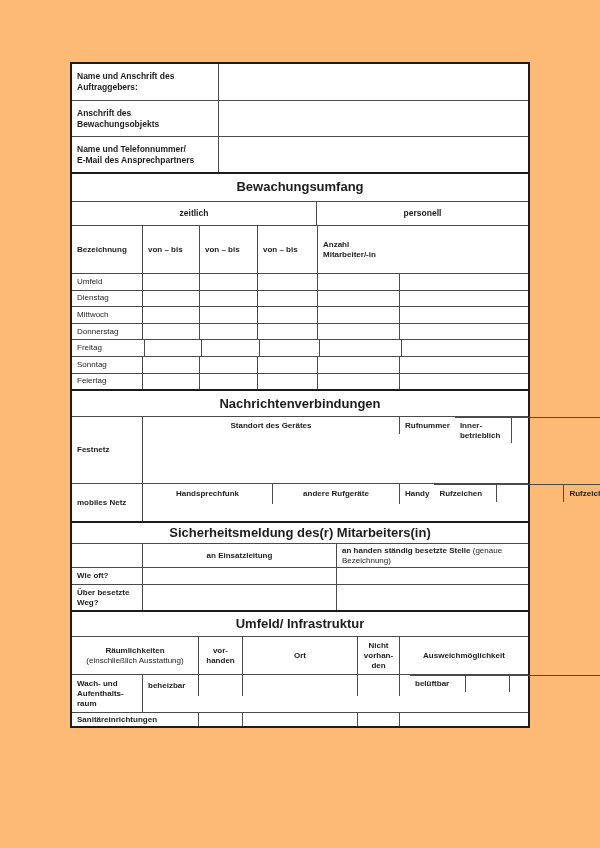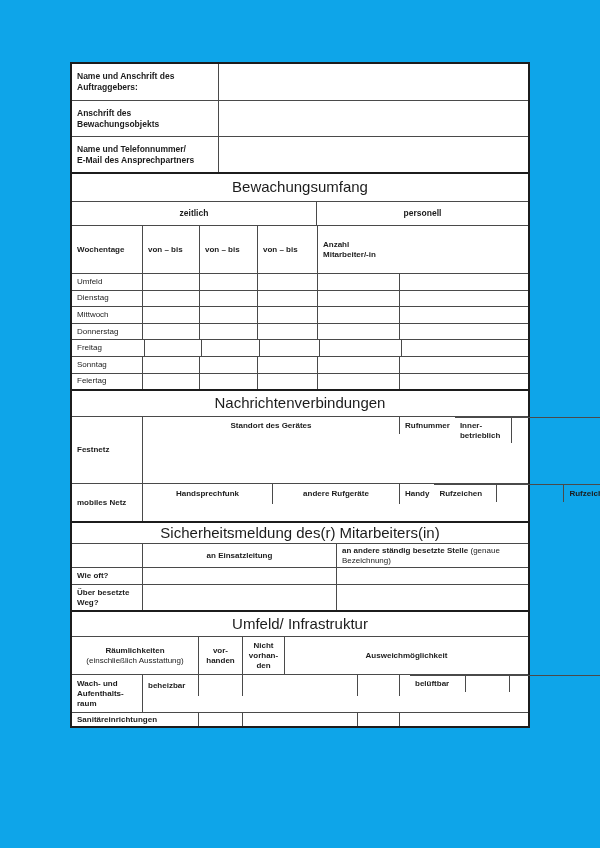--- a/index.html
+++ b/index.html
@@ -1,18 +1,18 @@
 <!DOCTYPE html>
 <html><head>
 <meta charset="utf-8">
 <style>
   * { margin:0; padding:0; box-sizing:border-box; }
   html,body { background:#ffffff; }
   .page {
-    position:relative; width:600px; height:848px; background:#0ea5e9;
+    position:relative; width:600px; height:848px; background:#fdba74;
     font-family:"Liberation Sans", sans-serif; color:#1c1c1c; overflow:hidden;
   }
   .form {
     position:absolute; left:70px; top:62px; width:460px;
     border:2px solid #1c1c1c; background:#ffffff;
   }
   .sec { border-top:2px solid #1c1c1c; }
   .sec:first-child { border-top:none; }
   .r { display:flex; align-items:stretch; }
   .r + .r { border-top:1px solid #4a4a4a; }
@@ -21,21 +21,21 @@
   .c {
     display:flex; flex-direction:column; justify-content:center;
     padding:1px 5px; border-right:1px solid #4a4a4a;
     font-size:8px; line-height:1.25; white-space:pre-line;
     flex:0 0 auto; min-width:0; overflow:hidden;
   }
   .c:last-child { border-right:none; }
   .grow { flex:1 1 auto; }
   .b { font-weight:bold; }
   .ctr { align-items:center; text-align:center; }
-  .title { font-size:15px; font-weight:normal; }
+  .title { font-size:13px; font-weight:bold; }
   .lbl { font-weight:bold; font-size:8.5px; }
   .note { font-weight:normal; }
 </style>
 </head>
 <body>
 
 <div class="page">
   <div class="form">
 
     <div class="sec">
@@ -58,21 +58,21 @@
 
     <div class="sec">
       <div class="r" style="height:27px">
         <div class="c grow ctr title">Bewachungsumfang</div>
       </div>
       <div class="r" style="height:24px">
         <div class="c ctr lbl" style="width:245px">zeitlich</div>
         <div class="c grow ctr lbl">personell</div>
       </div>
       <div class="r" style="height:48px">
-        <div class="c b" style="width:71px">Wochentage</div>
+        <div class="c b" style="width:71px">Bezeichnung</div>
         <div class="c b" style="width:57px">von – bis</div>
         <div class="c b" style="width:58px">von – bis</div>
         <div class="c b" style="width:60px">von – bis</div>
         <div class="c b" style="width:82px">Anzahl
 Mitarbeiter/-in</div>
       </div>
 
       <div class="r" style="height:16.6px">
         <div class="c" style="width:71px">Umfeld</div>
         <div class="c" style="width:57px"></div>
@@ -176,21 +176,21 @@
     </div>
 
     <div class="sec">
       <div class="r" style="height:20px">
         <div class="c grow ctr title">Sicherheitsmeldung des(r) Mitarbeiters(in)</div>
       </div>
       <div class="r" style="height:24px">
         <div class="c" style="width:71px"></div>
         <div class="c b ctr" style="width:194px">an Einsatzleitung</div>
         <div class="c grow" style="white-space:normal">
-          <div><span class="b">an andere ständig besetzte Stelle</span> <span class="note">(genaue Bezeichnung)</span></div>
+          <div><span class="b">an handen ständig besetzte Stelle</span> <span class="note">(genaue Bezeichnung)</span></div>
         </div>
       </div>
       <div class="r" style="height:17px">
         <div class="c b" style="width:71px">Wie oft?</div>
         <div class="c" style="width:194px"></div>
         <div class="c grow"></div>
       </div>
       <div class="r" style="height:26px">
         <div class="c b" style="width:71px">Über besetzte
 Weg?</div>
@@ -203,20 +203,21 @@
       <div class="r" style="height:24px">
         <div class="c grow ctr title">Umfeld/ Infrastruktur</div>
       </div>
       <div class="r" style="height:38px">
         <div class="c ctr" style="width:127px">
           <span class="b">Räumlichkeiten</span>
           <span class="note">(einschließlich Ausstattung)</span>
         </div>
         <div class="c b ctr" style="width:44px">vor-
 handen</div>
+        <div class="c b ctr" style="width:115px">Ort</div>
         <div class="c b ctr" style="width:42px">Nicht
 vorhan-
 den</div>
         <div class="c b ctr grow">Ausweichmöglichkeit</div>
       </div>
       <div class="r" style="height:38px">
         <div class="c b" style="width:71px">Wach- und
 Aufenthalts-raum</div>
         <div class="stack">
           <div class="r" style="height:21px">

